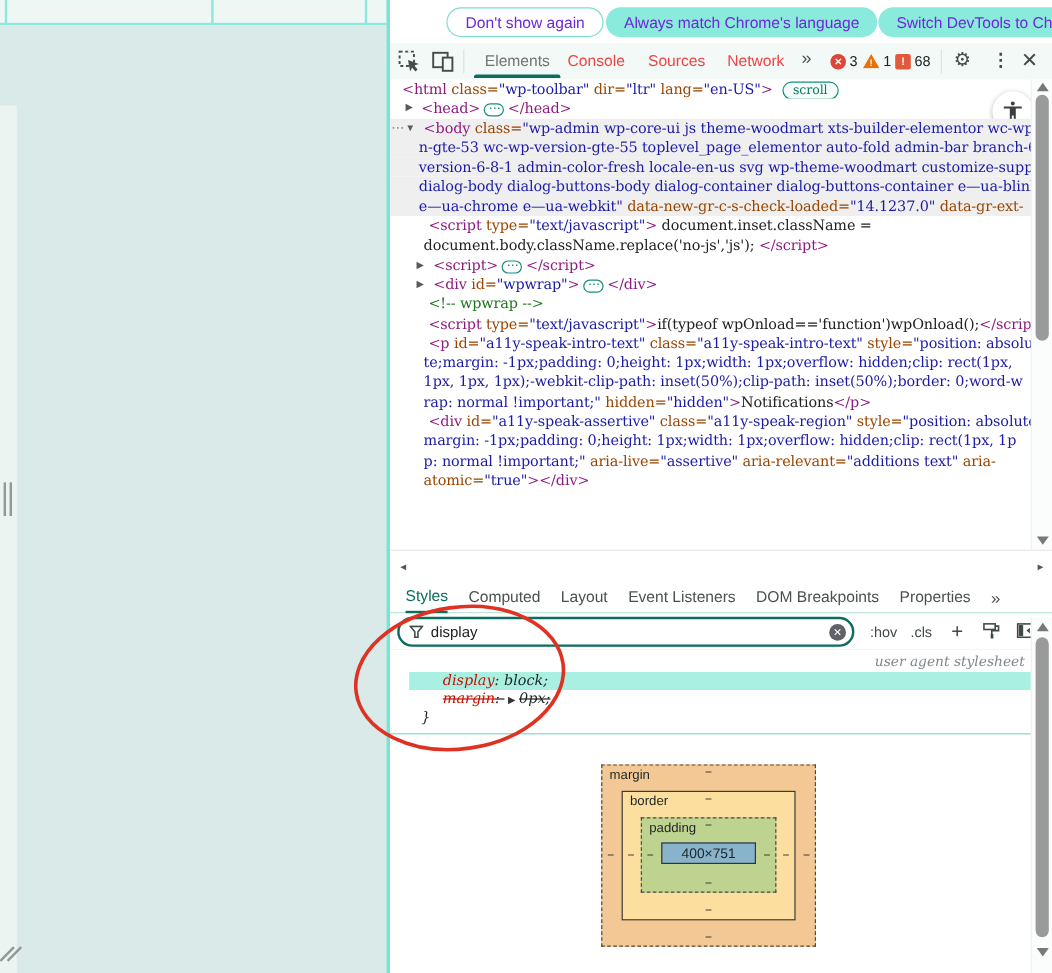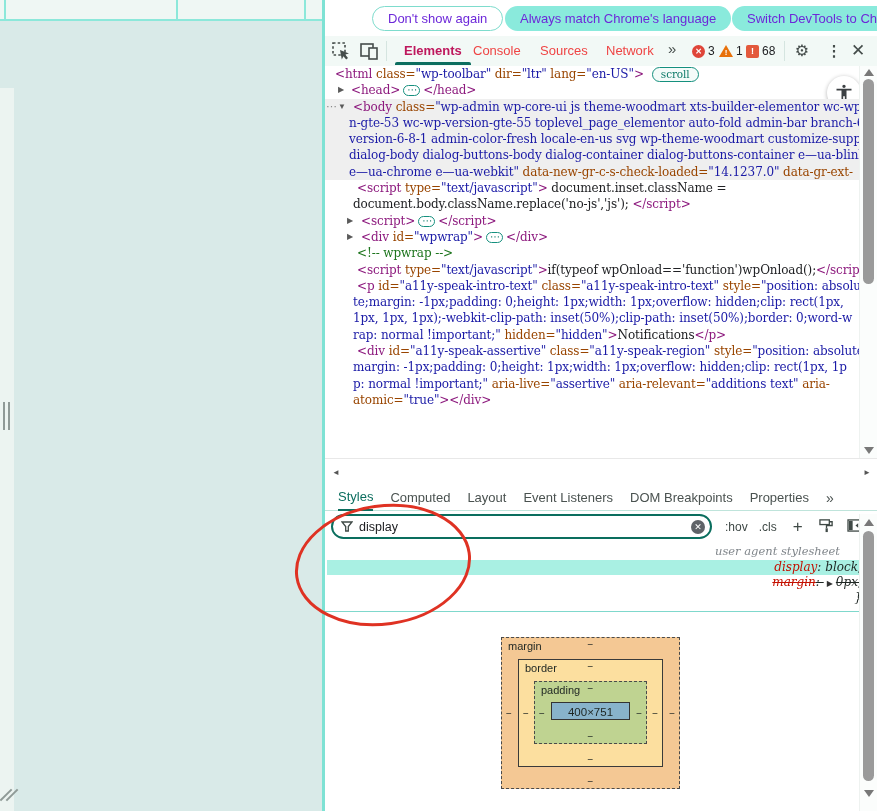--- a/index.html
+++ b/index.html
@@ -29,21 +29,21 @@
   .pill{position:absolute;top:6px;height:25px;border-radius:13px;font-size:13px;
         line-height:25px;padding:0 15px;color:#6d28d9;white-space:nowrap;cursor:pointer;border:0;}
   .pill.outline{background:#fff;border:1.5px solid #7edccd;line-height:22px;}
   .pill.fill{background:#8aeadc;}
 
   
   .toolbar{left:0;top:36px;width:552px;height:30px;background:#f2f9f6;border-bottom:1px solid #e2eeea;}
   .ticon{position:absolute;top:5px;width:20px;height:20px;color:#454d4b;}
   .tdiv{position:absolute;top:5px;width:1px;height:20px;background:#d5e5e0;}
   .tab{position:absolute;top:0;height:29px;line-height:29px;font-size:13px;color:#ef4444;cursor:pointer;}
-  .tab.active{color:#be185d;font-weight:bold;}
+  .tab.active{color:#737373;}
   .tab.active::after{content:"";position:absolute;left:-9px;right:-9px;bottom:0;height:3px;background:#0c6e5f;border-radius:2px 2px 0 0;}
   .more{position:absolute;top:4px;font-size:15px;color:#464e4c;letter-spacing:-2px;cursor:pointer;}
   .badge{position:absolute;top:8px;display:flex;align-items:center;gap:3px;font-size:12px;color:#202124;cursor:pointer;}
   .b-err{width:13px;height:13px;border-radius:50%;background:#df4539;color:#fff;font-size:8px;line-height:13px;text-align:center;font-weight:bold;}
   .b-warn{width:14px;height:12px;background:#e8710a;clip-path:polygon(50% 0,100% 100%,0 100%);color:#fff;font-size:8px;line-height:15px;text-align:center;font-weight:bold;}
   .b-iss{width:13px;height:13px;border-radius:2px;background:#e3593c;color:#fff;font-size:9px;line-height:13px;text-align:center;font-weight:bold;}
   .gear{font-size:16px;line-height:20px;text-align:center;cursor:pointer;}
   .kebab{font-size:15px;font-weight:bold;line-height:20px;text-align:center;cursor:pointer;}
   .closex{font-size:17px;line-height:19px;text-align:center;cursor:pointer;}
 
@@ -94,22 +94,22 @@
   .frow{left:0;top:512px;width:552px;height:29px;background:#fff;border-bottom:1px solid #7fd8cc;display:flex;align-items:center;}
   .finput{margin-left:6px;width:377px;height:21px;border:2px solid #0a6e5e;border-radius:13px;background:#fff;
           display:flex;align-items:center;cursor:text;}
   .fword{font-size:12.5px;color:#202124;margin-left:6px;}
   .fclear{margin-left:auto;margin-right:5px;width:14px;height:14px;border-radius:50%;background:#5f6368;color:#fff;
           font-size:9px;line-height:14px;text-align:center;cursor:pointer;}
   .fitem{font-size:12px;color:#3f4946;cursor:pointer;white-space:nowrap;}
 
   
   .sbody{left:0;top:541px;width:552px;height:270px;background:#fff;}
-  .rule{position:absolute;left:2px;top:3px;width:535px;font-family:"DejaVu Serif",serif;font-style:italic;
-        font-size:12px;color:#1d2522;text-align:right;}
+  .rule{position:absolute;left:16px;top:3px;width:535px;font-family:"DejaVu Serif",serif;font-style:italic;
+        font-size:12px;color:#1d2522;}
   .srow{height:15.5px;line-height:15.5px;padding-left:10px;position:relative;white-space:pre;}
   .srow.hl{background:#a9f0e3;}
   .decl{padding-left:28px;}
   .pname{color:#c41000;}
   .origin{position:absolute;right:22px;top:0;color:#80868b;font-size:11.5px;}
   .strike{text-decoration:line-through;}
   .exp8{display:inline-block;font-style:normal;font-size:8px;color:#333;margin:0 3px;font-family:"Liberation Sans",sans-serif;}
   .hairline2{position:absolute;left:0;top:70px;width:535px;height:1px;background:#7fd8cc;}
 
   

